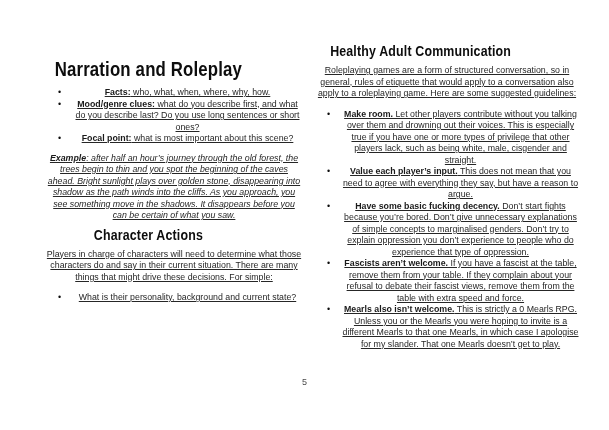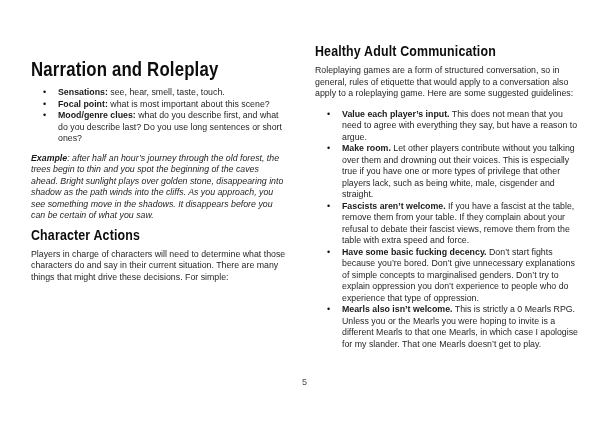--- a/index.html
+++ b/index.html
@@ -9,40 +9,41 @@
     background: #ffffff;
     font-family: "Liberation Sans", sans-serif;
     color: #262626;
   }
   .page {
     position: relative;
     width: 609px; height: 430px;
     background: #ffffff;
     overflow: hidden;
   }
-  .col { position: absolute; }
-  .col.left  { left: 31px;  top: 57px; width: 256px; }
+  .col { position: absolute; text-align: center; }
+  .col.left  { left: 46px;  top: 57px; width: 256px; }
   .col.right { left: 315px; top: 42px; width: 264px; }
 
   h1, h2 {
     margin: 0;
     font-family: "Liberation Sans", sans-serif;
     font-weight: 700;
     color: #0d0d0d;
     white-space: nowrap;
     transform: scaleX(0.80);
     transform-origin: 0 50%;
     letter-spacing: 0.2px;
   }
   h1 { font-size: 21px; line-height: 24px; margin-bottom: 6px; }
   h2 { font-size: 15.5px; line-height: 18px; margin-bottom: 5px; }
 
   p, li {
     font-size: 8.8px;
     line-height: 11.5px;
+    text-decoration: underline;
   }
   p { margin: 0 0 9px 0; }
   ul { margin: 0 0 8px 0; padding: 0; list-style: none; }
   li { position: relative; padding-left: 27px; }
   li::before {
     content: "•";
     position: absolute;
     left: 12px; top: 0;
     font-size: 9px;
     color: #0d0d0d;
@@ -61,42 +62,43 @@
 </style>
 </head>
 <body>
 
 <div class="page">
 
   <div class="col left">
     <h1>Narration and Roleplay</h1>
 
     <ul>
-      <li><span class="lead">Sensations:</span><span> see, hear, smell, taste, touch.</span></li>
+      <li><span class="lead">Facts:</span><span> who, what, when, where, why, how.</span></li>
+      <li><span class="lead">Mood/genre clues:</span><span> what do you describe first, and what do you describe last? Do you use long sentences or short ones?</span></li>
       <li><span class="lead">Focal point:</span><span> what is most important about this scene?</span></li>
-      <li><span class="lead">Mood/genre clues:</span><span> what do you describe first, and what do you describe last? Do you use long sentences or short ones?</span></li>
     </ul>
 
     <p class="example"><span class="lead">Example</span><span>: after half an hour’s journey through the old forest, the trees begin to thin and you spot the beginning of the caves ahead. Bright sunlight plays over golden stone, disappearing into shadow as the path winds into the cliffs. As you approach, you see something move in the shadows. It disappears before you can be certain of what you saw.</span></p>
 
     <h2>Character Actions</h2>
     <p>Players in charge of characters will need to determine what those characters do and say in their current situation. There are many things that might drive these decisions. For simple:</p>
 
     <ul>
+      <li><span>What is their personality, background and current state?</span></li>
     </ul>
   </div>
 
   <div class="col right">
     <h2>Healthy Adult Communication</h2>
     <p>Roleplaying games are a form of structured conversation, so in general, rules of etiquette that would apply to a conversation also apply to a roleplaying game. Here are some suggested guidelines:</p>
 
     <ul>
+      <li><span class="lead">Make room.</span><span> Let other players contribute without you talking over them and drowning out their voices. This is especially true if you have one or more types of privilege that other players lack, such as being white, male, cisgender and straight.</span></li>
       <li><span class="lead">Value each player’s input.</span><span> This does not mean that you need to agree with everything they say, but have a reason to argue.</span></li>
-      <li><span class="lead">Make room.</span><span> Let other players contribute without you talking over them and drowning out their voices. This is especially true if you have one or more types of privilege that other players lack, such as being white, male, cisgender and straight.</span></li>
+      <li><span class="lead">Have some basic fucking decency.</span><span> Don’t start fights because you’re bored. Don’t give unnecessary explanations of simple concepts to marginalised genders. Don’t try to explain oppression you don’t experience to people who do experience that type of oppression.</span></li>
       <li><span class="lead">Fascists aren’t welcome.</span><span> If you have a fascist at the table, remove them from your table. If they complain about your refusal to debate their fascist views, remove them from the table with extra speed and force.</span></li>
-      <li><span class="lead">Have some basic fucking decency.</span><span> Don’t start fights because you’re bored. Don’t give unnecessary explanations of simple concepts to marginalised genders. Don’t try to explain oppression you don’t experience to people who do experience that type of oppression.</span></li>
       <li><span class="lead">Mearls also isn’t welcome.</span><span> This is strictly a 0 Mearls RPG. Unless you or the Mearls you were hoping to invite is a different Mearls to that one Mearls, in which case I apologise for my slander. That one Mearls doesn’t get to play.</span></li>
     </ul>
   </div>
 
   <div class="page-number">5</div>
 
 </div>
 
 </body></html>

